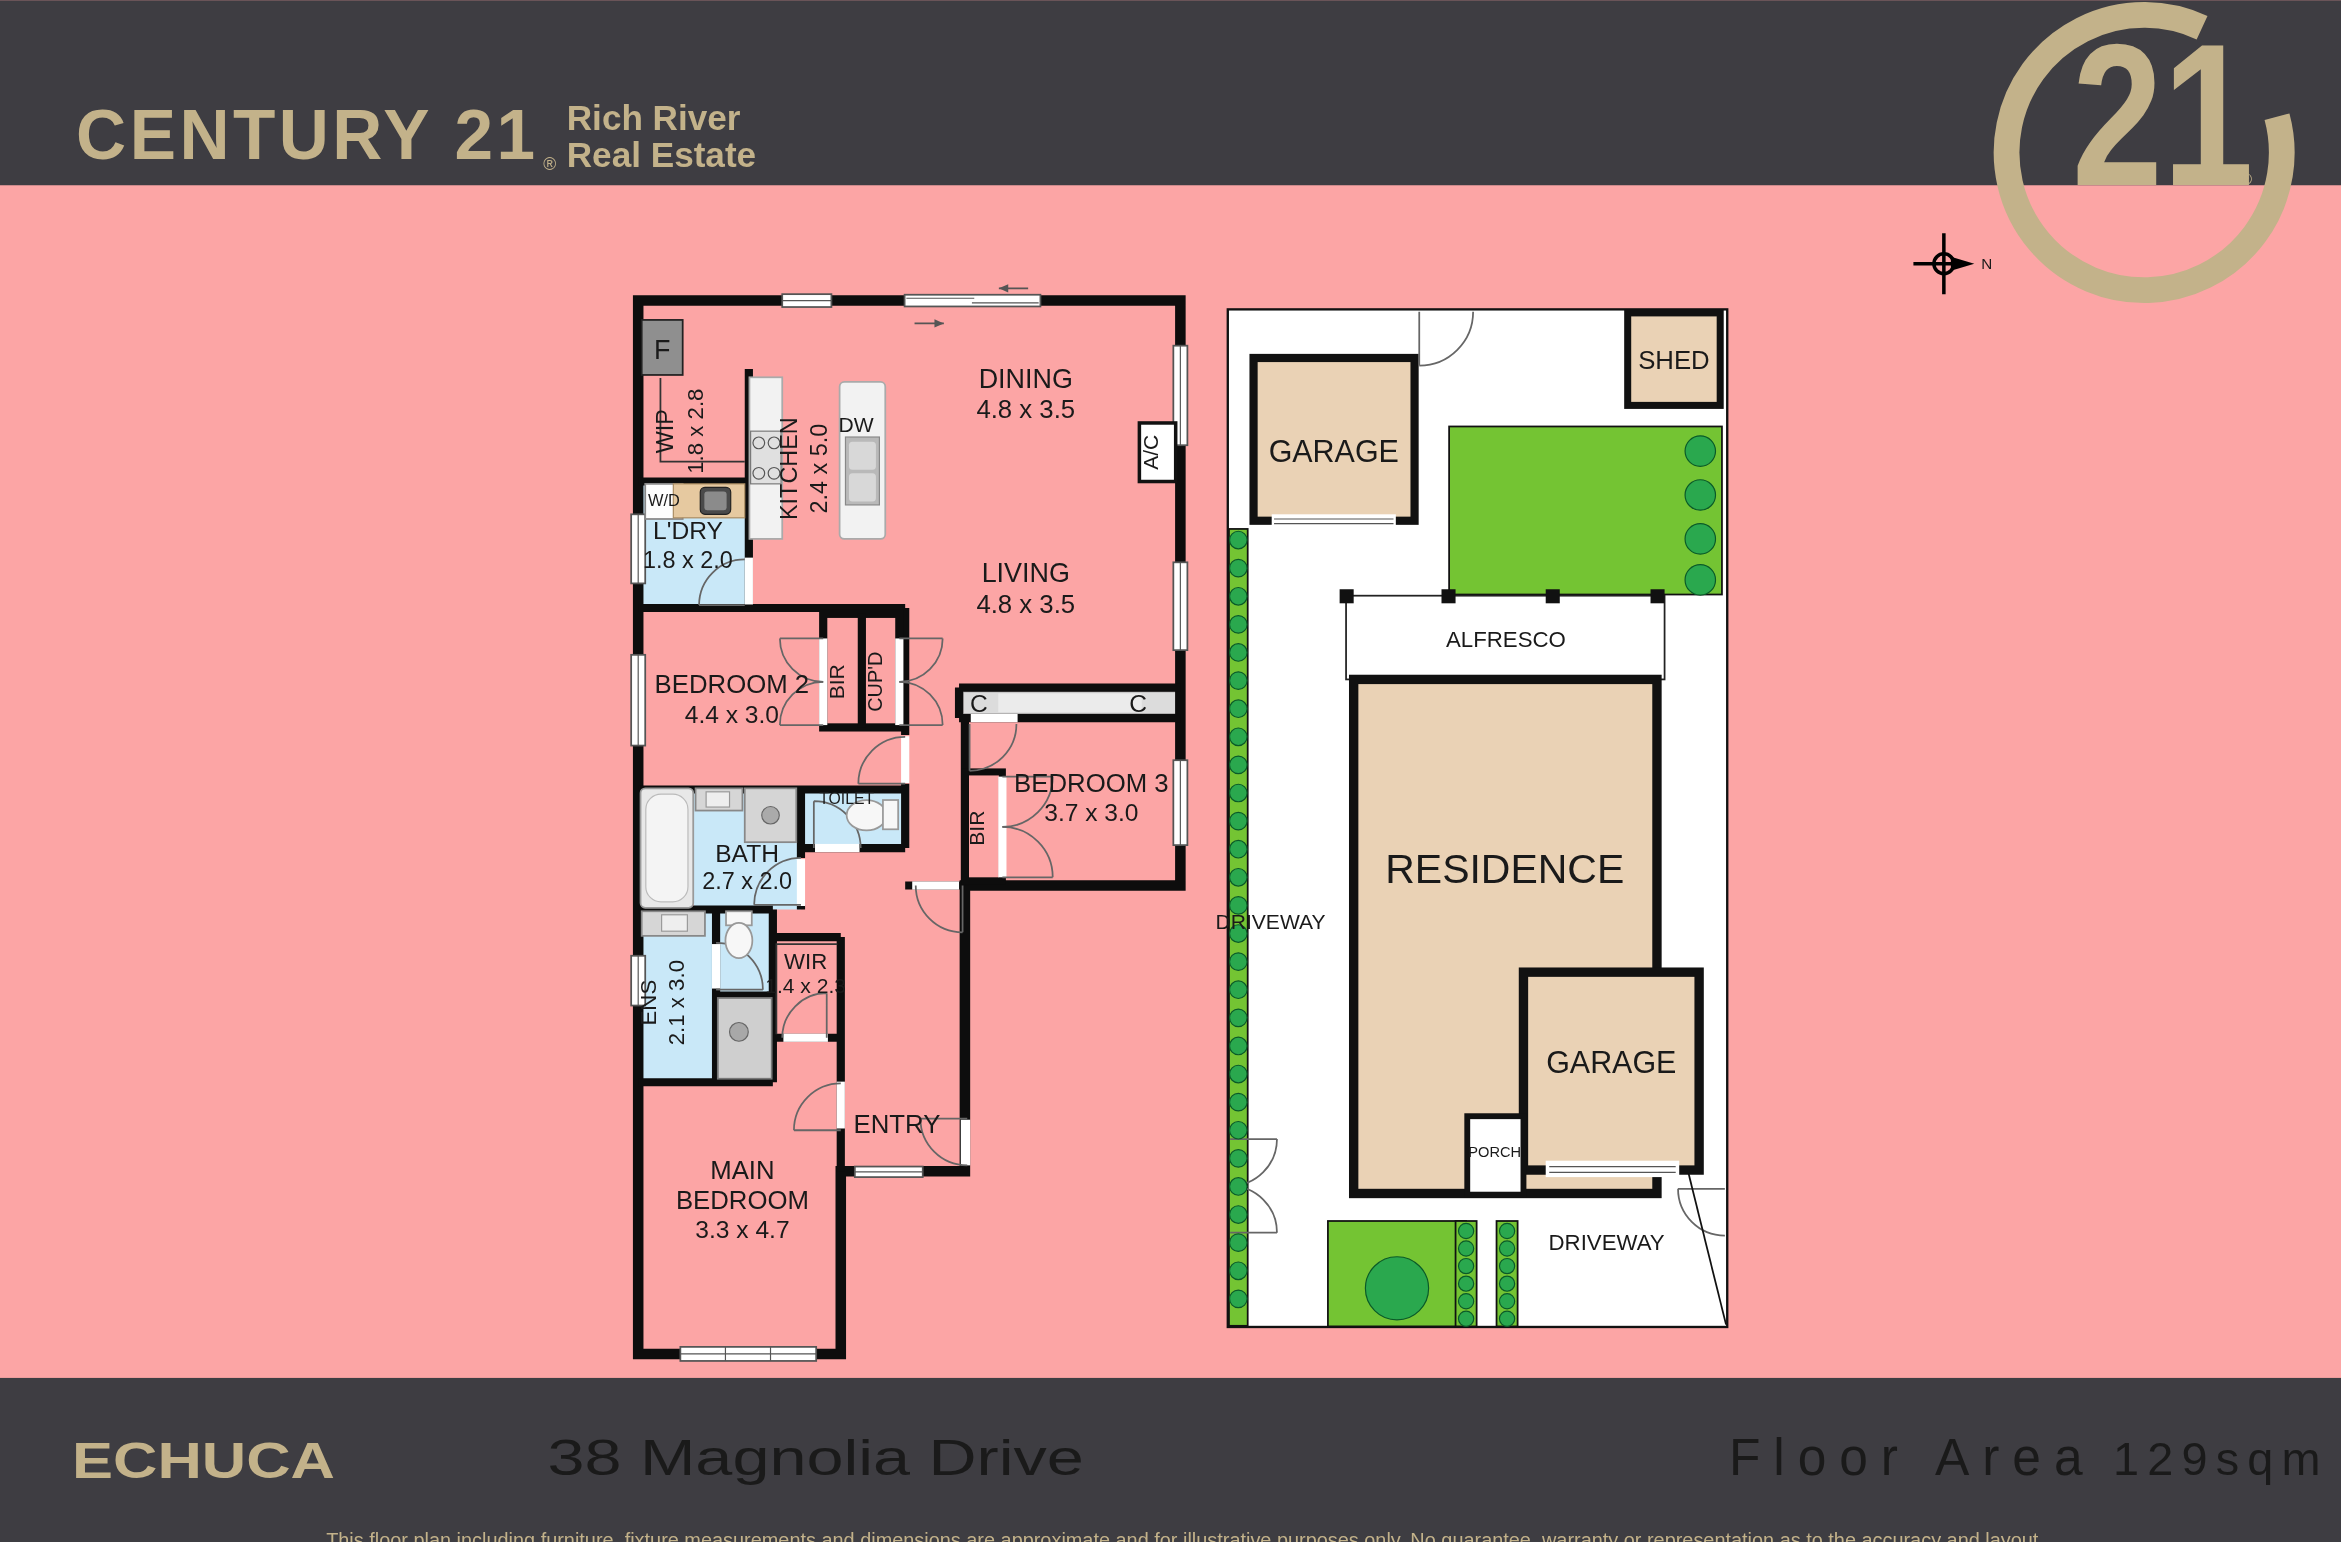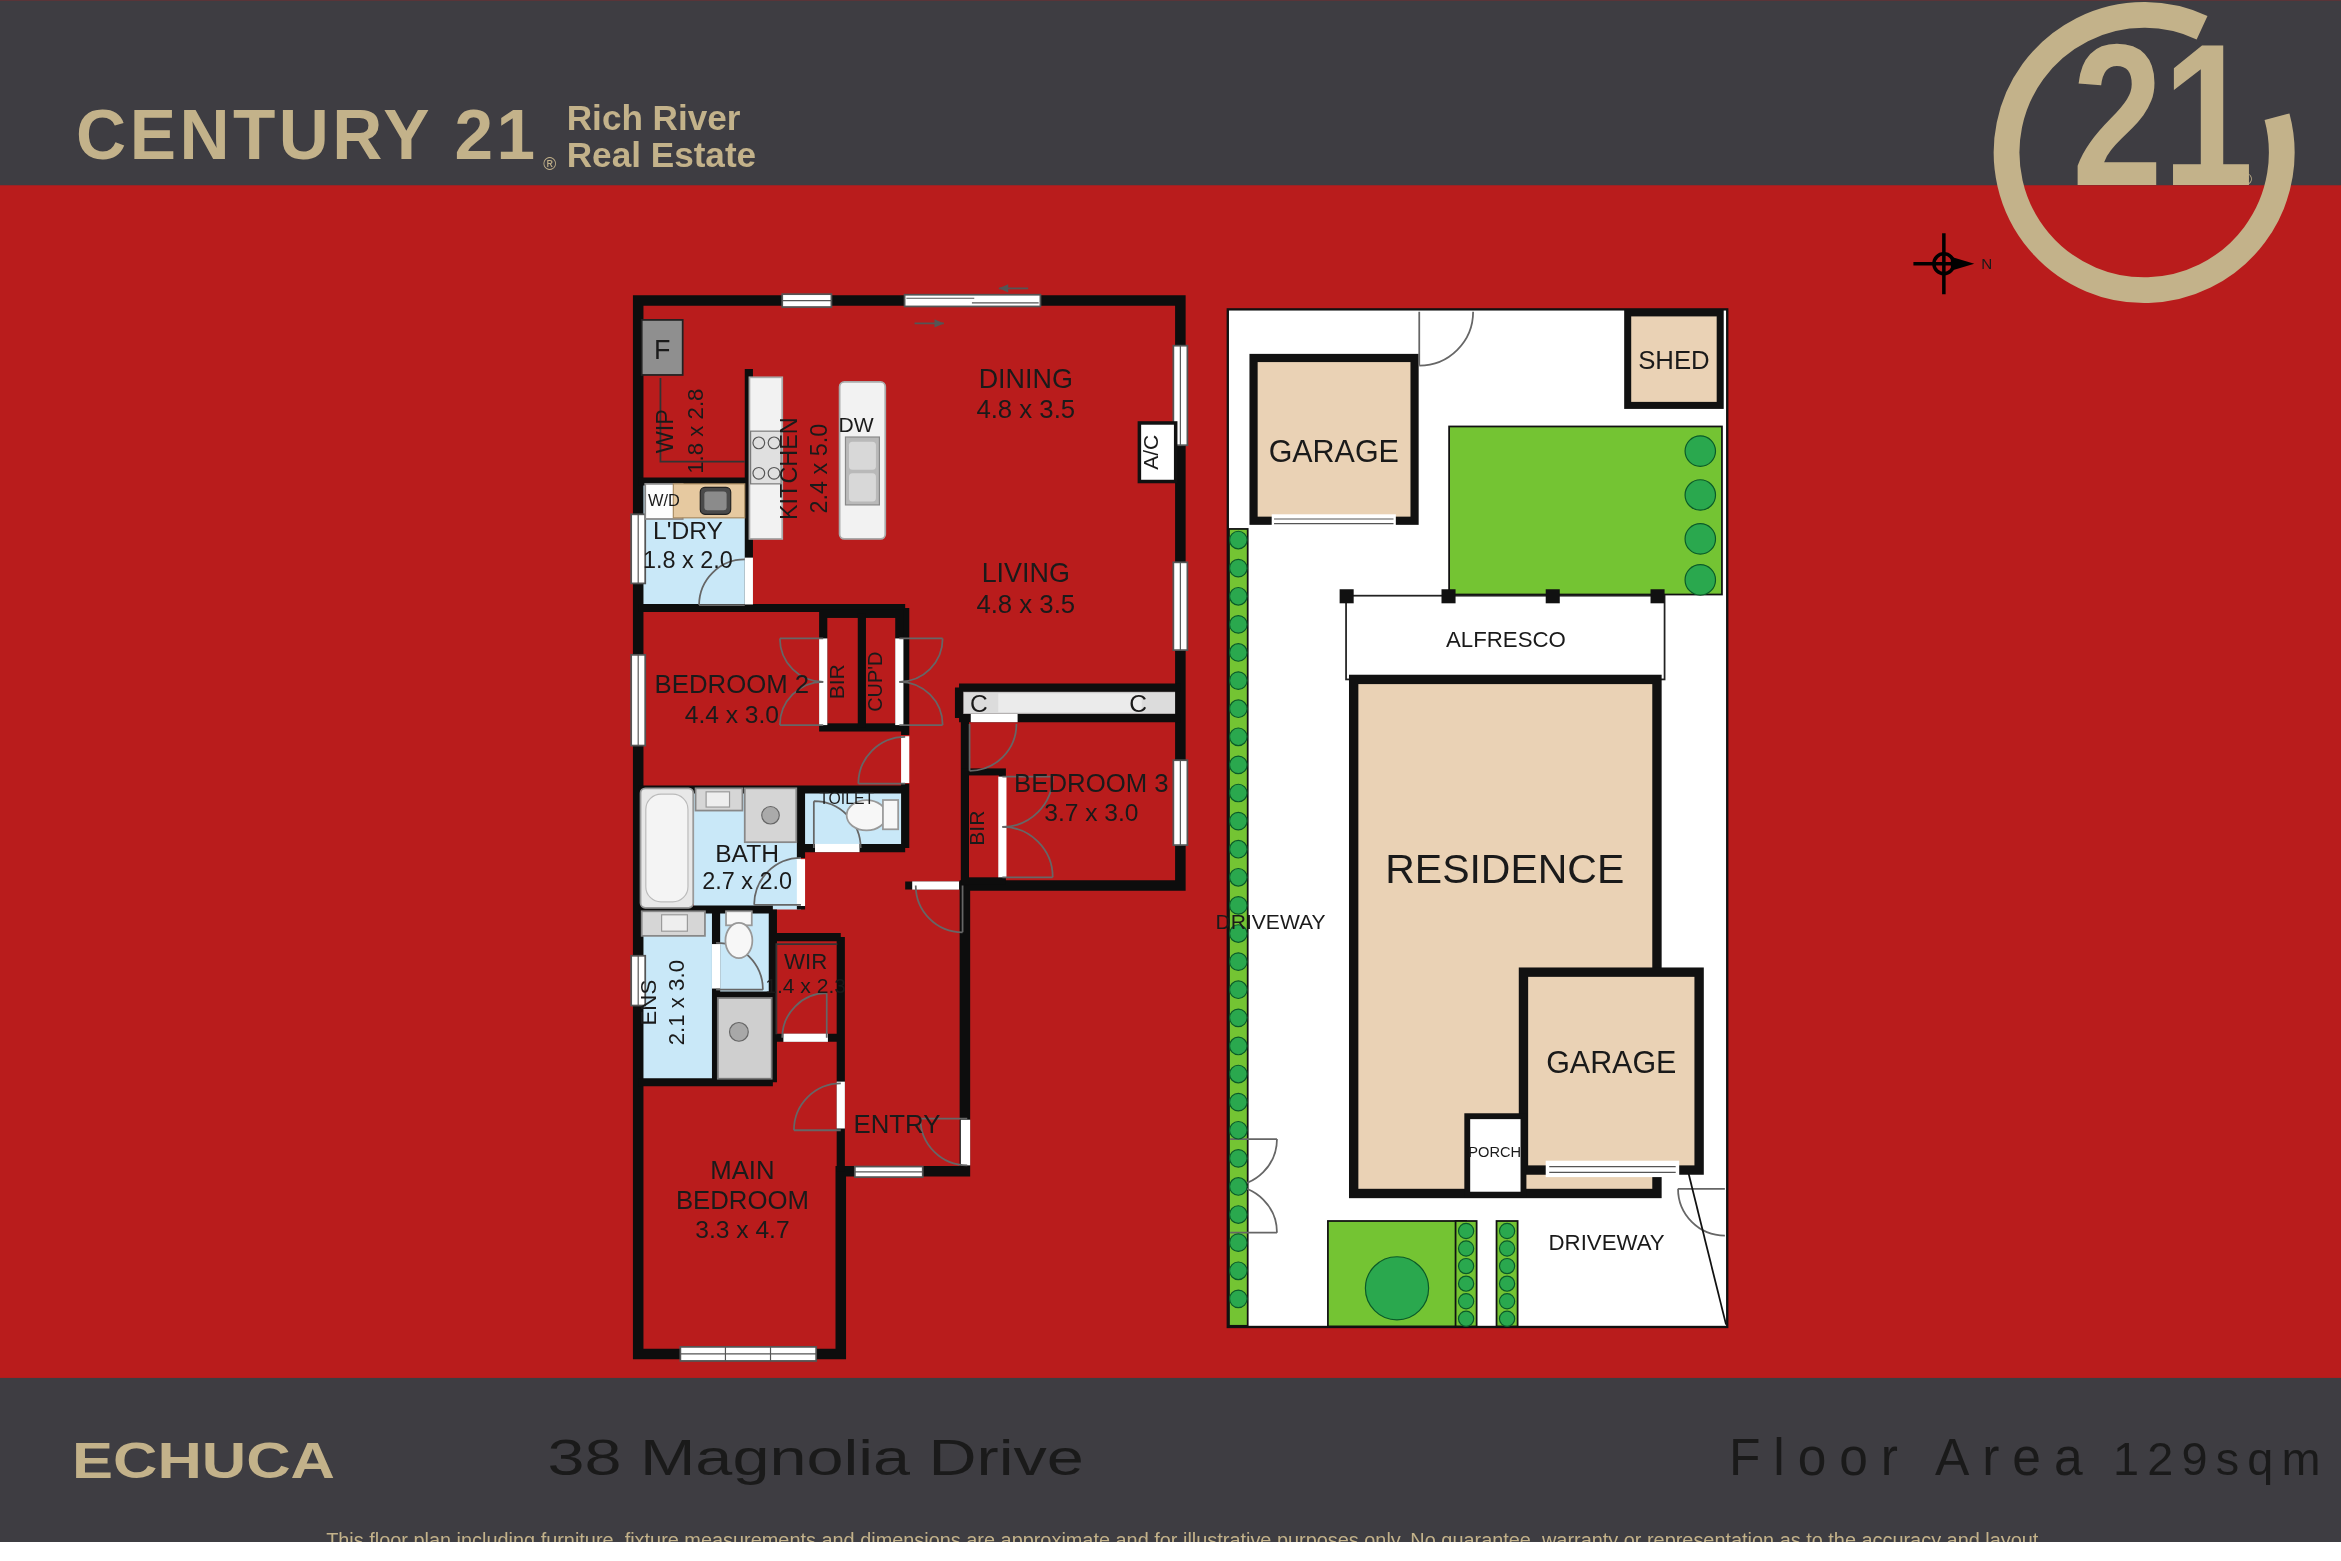--- a/index.html
+++ b/index.html
@@ -1,16 +1,16 @@
 <!DOCTYPE html>
 <html style="--header-bg: #3e3d42; --gold: #c3b28a; --building-tan: #ead2b5; --lawn-green: #74c433; --shrub-green: #2aa84e; --wet-area-blue: #c9e8f8; --bench-timber: #e6c9a0; --wall-black: #0d0d0d;font-size:9.4px"><head>
 <meta charset="utf-8">
 <style>
   html,body{margin:0;padding:0;background:#fff;}
-  .page{position:relative;width:2342px;height:1542px;background:#b91c1c;overflow:hidden;
+  .page{position:relative;width:2342px;height:1542px;background:#fca5a5;overflow:hidden;
         font-family:"Liberation Sans",sans-serif;}
   svg{position:absolute;inset:0;display:block;}
   svg text{font-family:"Liberation Sans",sans-serif;fill:#1a1a1a;}
   .bar{fill:var(--header-bg);}
   .gold{fill:var(--gold);}
   .wall{stroke:var(--wall-black);fill:none;}
   .thin{stroke:#333;fill:none;stroke-width:3;}
   .door{stroke:#666;fill:none;stroke-width:3;}
   .win{fill:#ffffff;stroke:#555;stroke-width:3;}
   .winline{stroke:#555;stroke-width:2;fill:none;}

